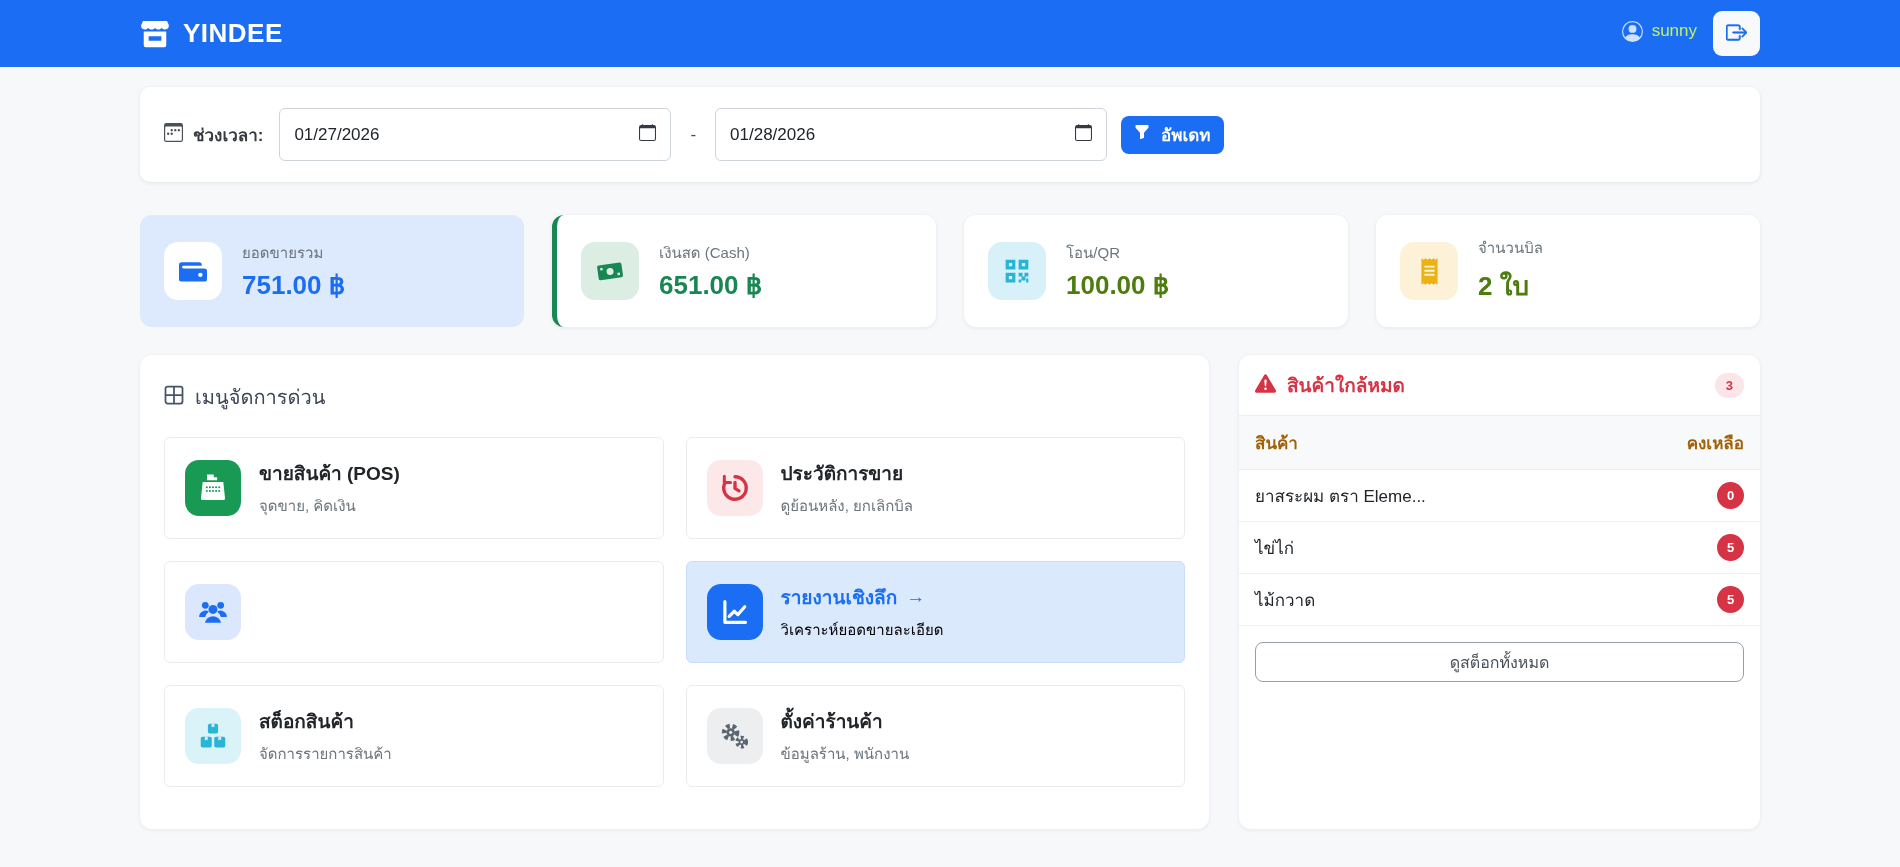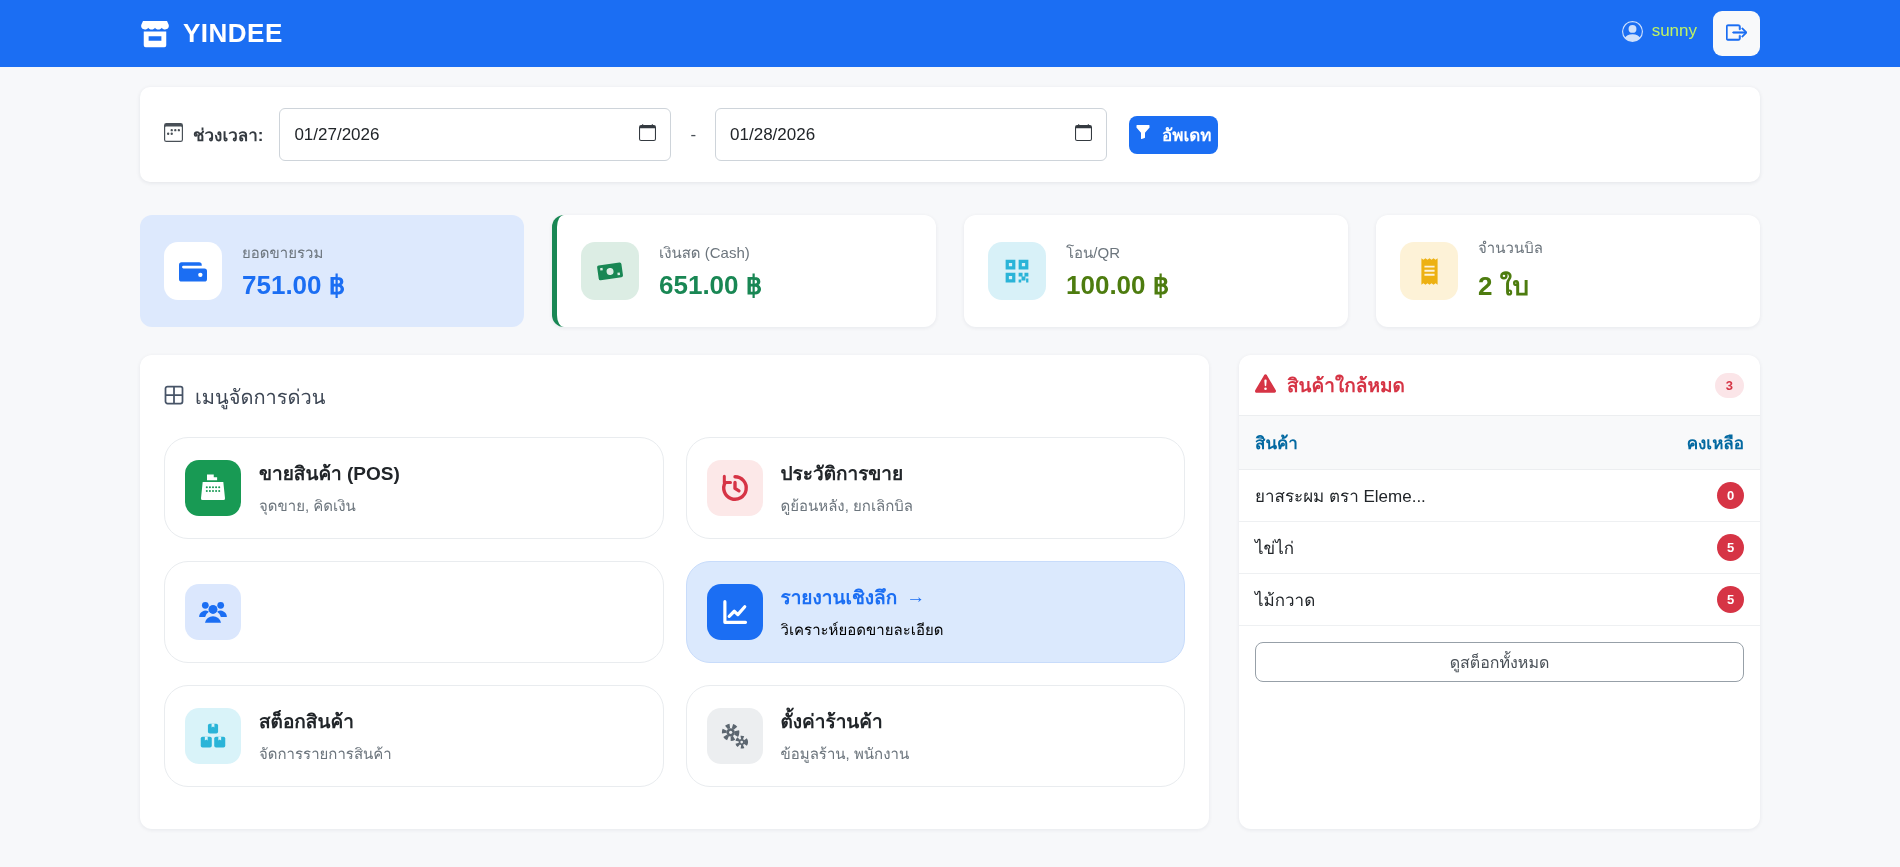--- a/index.html
+++ b/index.html
@@ -33,21 +33,21 @@
   .filter-label { display:flex; align-items:center; gap:10px; font-weight:bold; font-size:17px; color:#343a40; margin-right:4px; }
   .filter-label svg { color:#495057; }
   .date-input {
     width:392px; height:53px; border:1px solid #ced4da; border-radius:6px; background:#fff;
     display:flex; align-items:center; justify-content:space-between;
     padding:0 14px; font-size:17px; color:#212529; cursor:text;
   }
   .date-input svg { color:#343a40; }
   .dash { font-size:17px; color:#495057; margin:0 7px; }
   .update-btn {
-    height:38px; margin-left:10px; padding:0 6px;
+    height:38px; margin-left:2px; padding:0 13px;
     background:#1b6ef3; color:#fff; border:none; border-radius:8px;
     font-family:inherit; font-size:17px; font-weight:bold;
     display:flex; align-items:center; gap:11px; cursor:pointer;
   }
 
   
   .stats { display:grid; grid-template-columns:repeat(4,1fr); gap:28px; margin-top:33px; }
   .stat-card {
     height:112px; border-radius:12px; background:#fff;
     box-shadow:0 1px 4px rgba(20,30,55,.07);
@@ -69,21 +69,21 @@
   .main { display:flex; gap:30px; margin-top:28px; align-items:stretch; }
   .main > div { min-height:474px; }
   .menu-card {
     flex:1; background:#fff; border-radius:12px;
     box-shadow:0 1px 4px rgba(20,30,55,.07); padding:26px 24px;
   }
   .section-title { display:flex; align-items:center; gap:11px; font-size:20px; font-weight:normal; color:#3d4654; }
   .section-title svg { color:#475467; }
   .menu-grid { display:grid; grid-template-columns:1fr 1fr; gap:22px; margin-top:24px; }
   .menu-item {
-    border:1px solid #e9ecef; border-radius:24px; background:#fff;
+    border:1px solid #e9ecef; border-radius:6px; background:#fff;
     padding:20px; display:flex; align-items:center; gap:18px; cursor:pointer;
   }
   .menu-item.active { background:#dbe9fd; border-color:#c8dcfb; }
   .mi-icon { width:56px; height:56px; border-radius:14px; display:flex; align-items:center; justify-content:center; flex:none; }
   .mi-pos      { background:#189a54; color:#fff; }
   .mi-history  { background:#fce8e8; color:#d63445; }
   .mi-crm      { background:#dbe7fd; color:#1b6ef3; }
   .mi-reports  { background:#1b6ef3; color:#fff; }
   .mi-stock    { background:#d9f3f9; color:#2ab4d8; }
   .mi-settings { background:#eceef0; color:#5c6670; }
@@ -98,21 +98,21 @@
     box-shadow:0 1px 4px rgba(20,30,55,.07);
     display:flex; flex-direction:column; overflow:hidden;
   }
   .stock-header { display:flex; align-items:center; gap:11px; padding:15px 16px; }
   .stock-header svg { color:#d63445; }
   .stock-title { color:#d63445; font-weight:bold; font-size:19px; flex:1; }
   .stock-badge { background:#fbe5e8; color:#d63445; font-size:13px; font-weight:bold; border-radius:999px; padding:5px 11px; }
   .stock-thead {
     background:#f8f9fa; border-top:1px solid #eceef0; border-bottom:1px solid #eceef0;
     display:flex; justify-content:space-between; padding:13px 16px;
-    font-weight:bold; font-size:17px; color:#0369a1;
+    font-weight:bold; font-size:17px; color:#a16207;
   }
   .stock-row {
     display:flex; justify-content:space-between; align-items:center;
     padding:12px 16px; border-bottom:1px solid #eef0f2; font-size:17px;
   }
   .qty-badge {
     min-width:27px; height:27px; padding:0 6px; border-radius:999px;
     background:#d63445; color:#fff; font-size:13px; font-weight:bold;
     display:flex; align-items:center; justify-content:center;
   }

